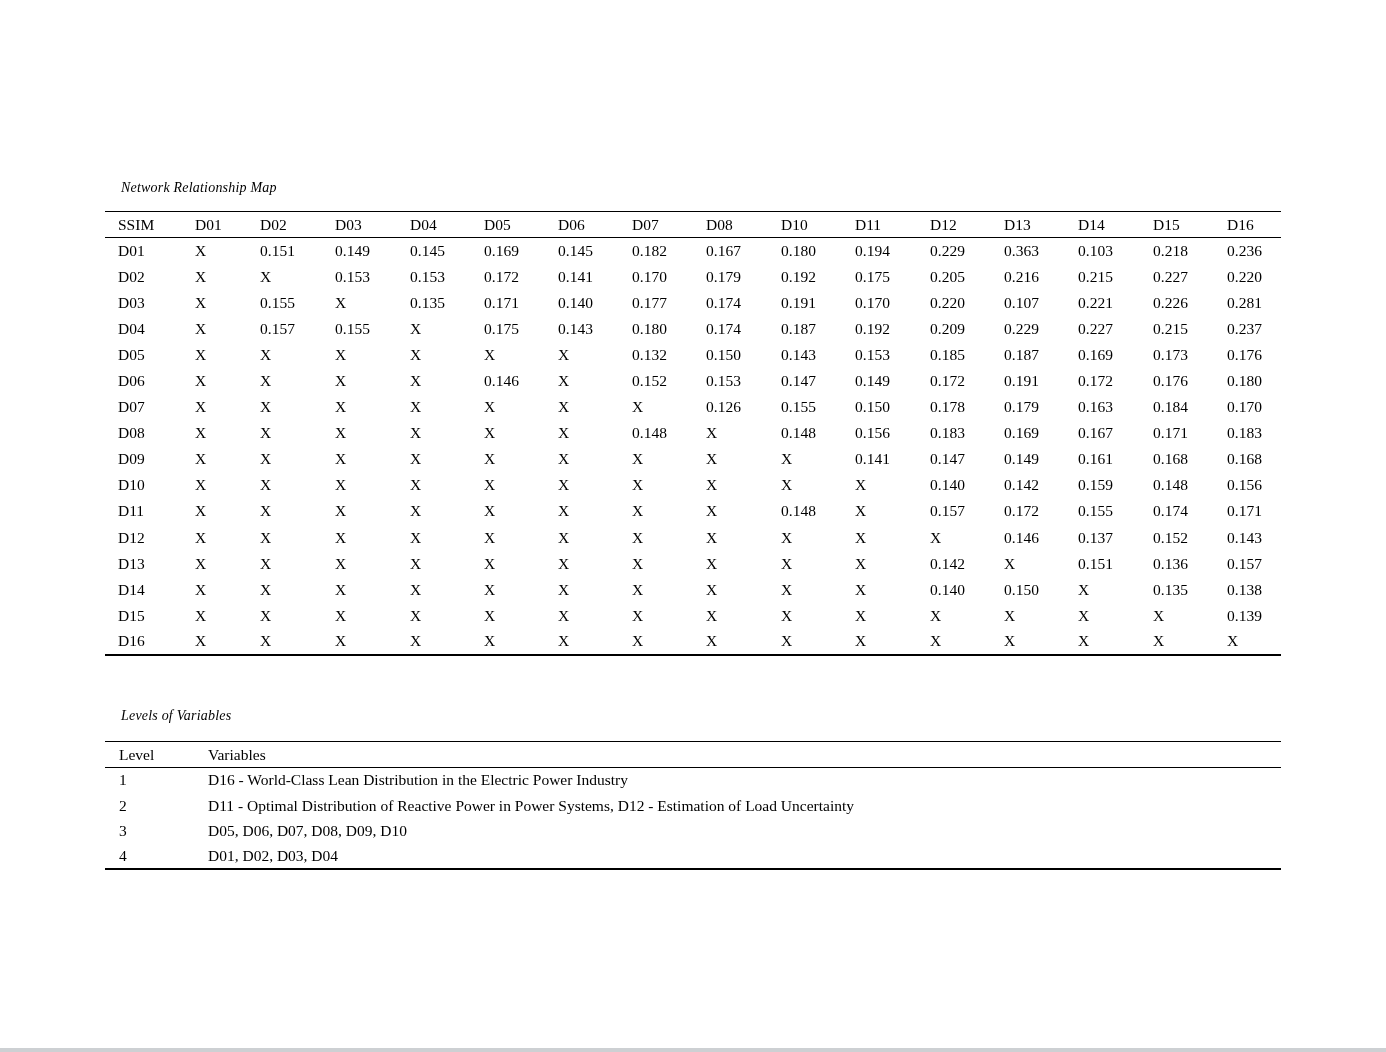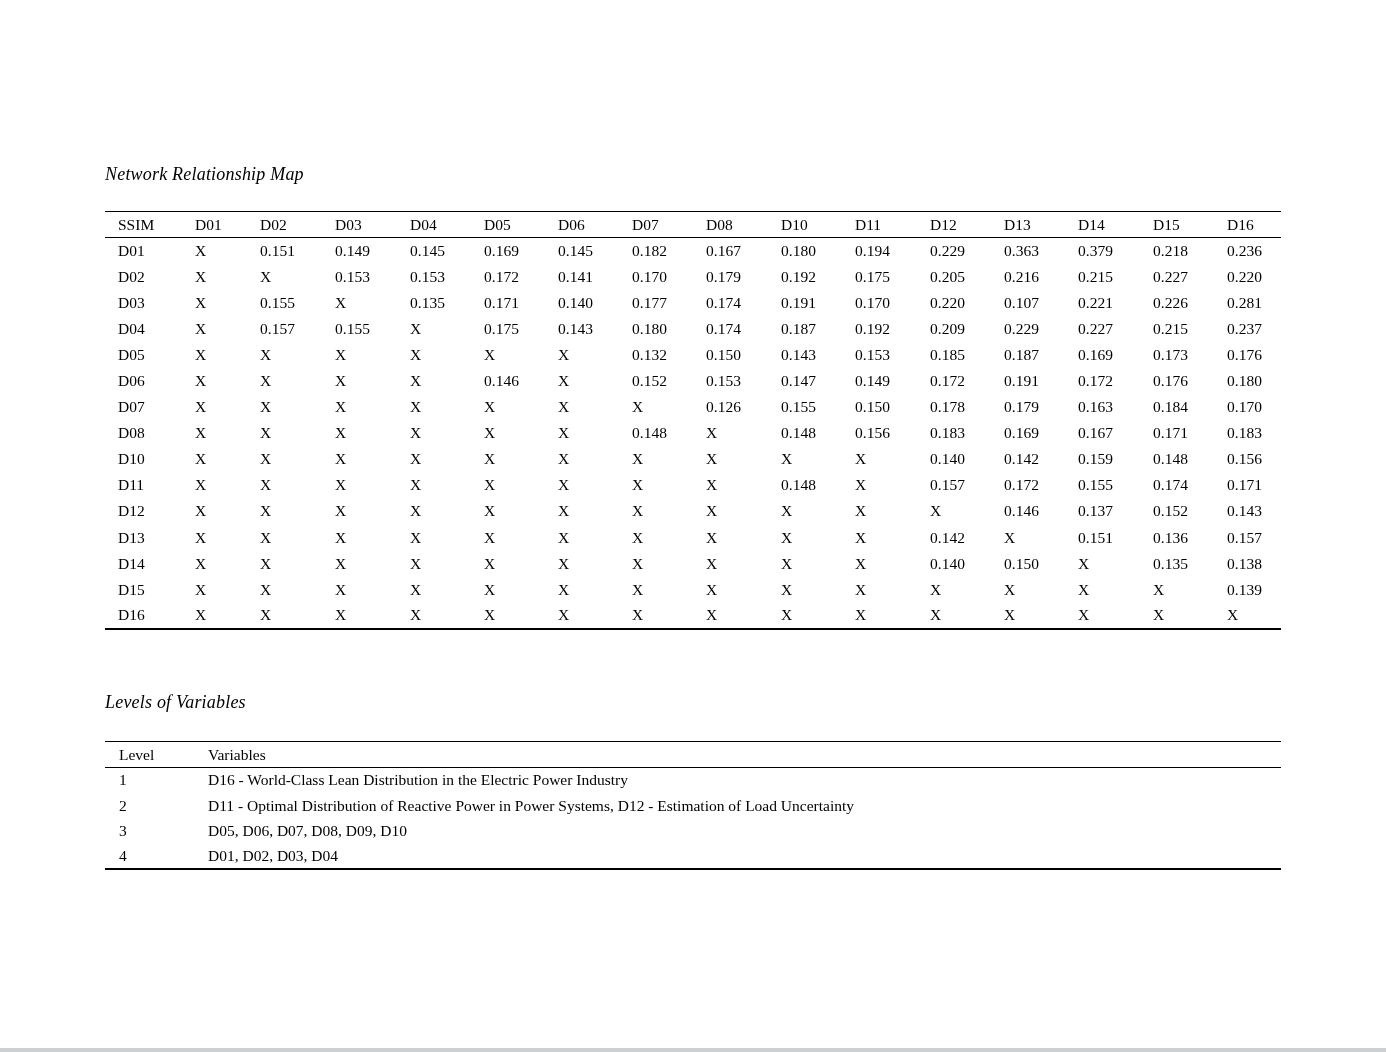--- a/index.html
+++ b/index.html
@@ -4,22 +4,22 @@
 <style>
   * { box-sizing: border-box; }
   html, body { margin: 0; padding: 0; }
   body {
     width: 1386px; height: 1052px;
     background: #ffffff; color: #000000;
     position: relative; overflow: hidden;
     font-family: "Liberation Serif", "DejaVu Serif", serif;
   }
   .doc-title {
-    position: absolute; left: 105px; margin: 0;
-    font-size: 18px; font-weight: normal; font-style: italic;
+    position: absolute; left: 105px; margin: 16px;
+    font-size: 14px; font-weight: normal; font-style: italic;
     letter-spacing: 0.2px; white-space: nowrap;
   }
   #ssim-title   { top: 164px; }
   #levels-title { top: 692px; }
 
   .doc-table {
     position: absolute; left: 105px; width: 1176px;
     border-collapse: collapse; table-layout: fixed;
   }
   .doc-table th, .doc-table td {
@@ -95,21 +95,21 @@
           <td>0.149</td>
           <td>0.145</td>
           <td>0.169</td>
           <td>0.145</td>
           <td>0.182</td>
           <td>0.167</td>
           <td>0.180</td>
           <td>0.194</td>
           <td>0.229</td>
           <td>0.363</td>
-          <td>0.379</td>
+          <td>0.103</td>
           <td>0.218</td>
           <td>0.236</td>
         </tr>
         <tr>
           <td>D02</td>
           <td>X</td>
           <td>X</td>
           <td>0.153</td>
           <td>0.153</td>
           <td>0.172</td>
@@ -226,20 +226,38 @@
           <td>X</td>
           <td>0.148</td>
           <td>0.156</td>
           <td>0.183</td>
           <td>0.169</td>
           <td>0.167</td>
           <td>0.171</td>
           <td>0.183</td>
         </tr>
         <tr>
+          <td>D09</td>
+          <td>X</td>
+          <td>X</td>
+          <td>X</td>
+          <td>X</td>
+          <td>X</td>
+          <td>X</td>
+          <td>X</td>
+          <td>X</td>
+          <td>X</td>
+          <td>0.141</td>
+          <td>0.147</td>
+          <td>0.149</td>
+          <td>0.161</td>
+          <td>0.168</td>
+          <td>0.168</td>
+        </tr>
+        <tr>
           <td>D10</td>
           <td>X</td>
           <td>X</td>
           <td>X</td>
           <td>X</td>
           <td>X</td>
           <td>X</td>
           <td>X</td>
           <td>X</td>
           <td>X</td>

